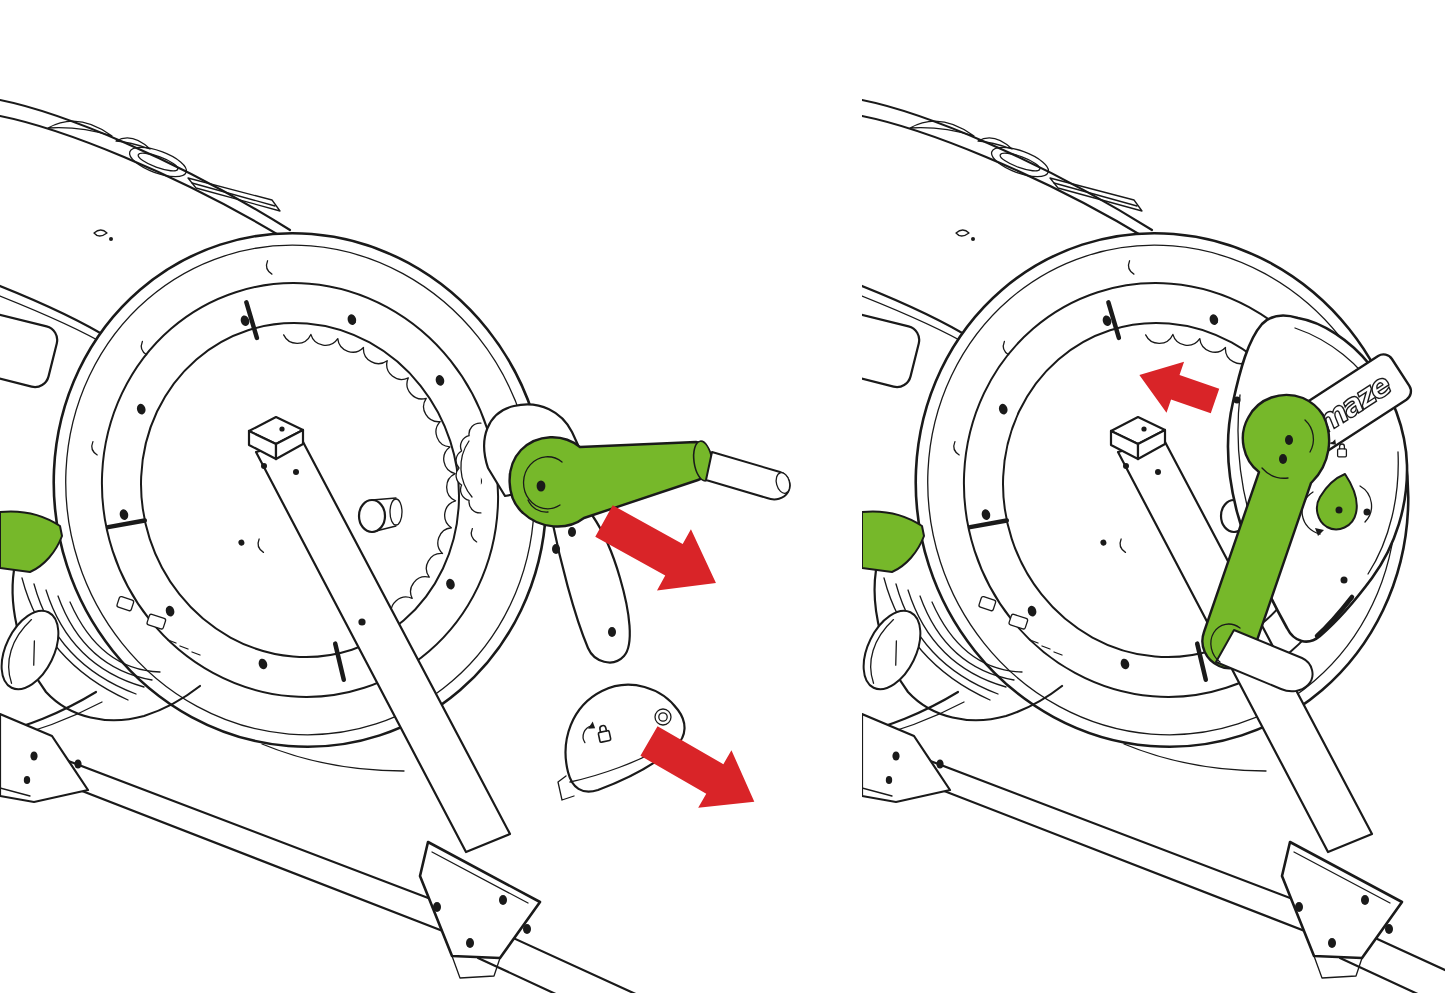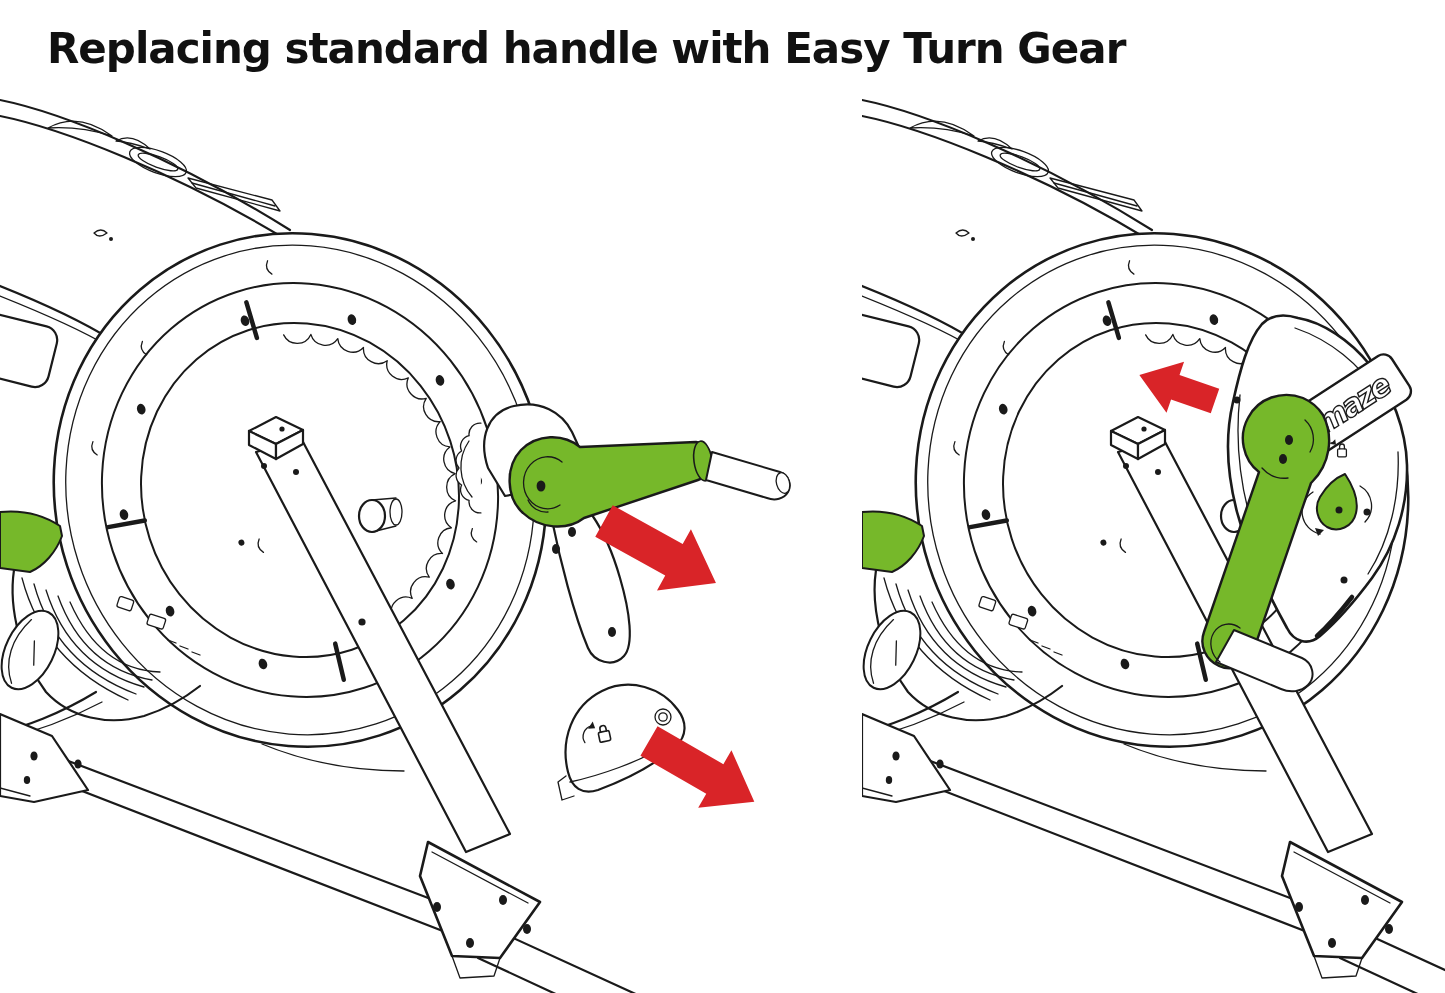--- a/index.html
+++ b/index.html
@@ -15,21 +15,20 @@
   .grn{fill:var(--green,#76B82A);}
   .red{fill:var(--red,#D92428);stroke:none;}
   .scr{fill:var(--line,#1a1a1a);stroke:none;}
   .logo-text{font-family:"DejaVu Sans","Liberation Sans",sans-serif;font-style:italic;font-weight:bold;
              font-size:31px;letter-spacing:-3px;fill:#fff;stroke:var(--line,#1a1a1a);stroke-width:1.4;}
 </style>
 </head>
 <body>
 
 <div id="stage">
-  <div id="title">Replacing standard handle with Easy Turn Gear</div>
 
   <svg width="1445" height="993" viewBox="0 0 1445 993">
     <defs>
 
       <path id="arrowL" d="M0,-18 L80,-18 L80,-35 L128,0 L80,35 L80,18 L0,18 Z"></path>
       <path id="arrowS" d="M0,-13 L42,-13 L42,-27 L80,0 L42,27 L42,13 L0,13 Z"></path>
 
       <path id="cmk" d="M0,0 Q-6,7 0,14"></path>
 
       <g id="lockpad">

